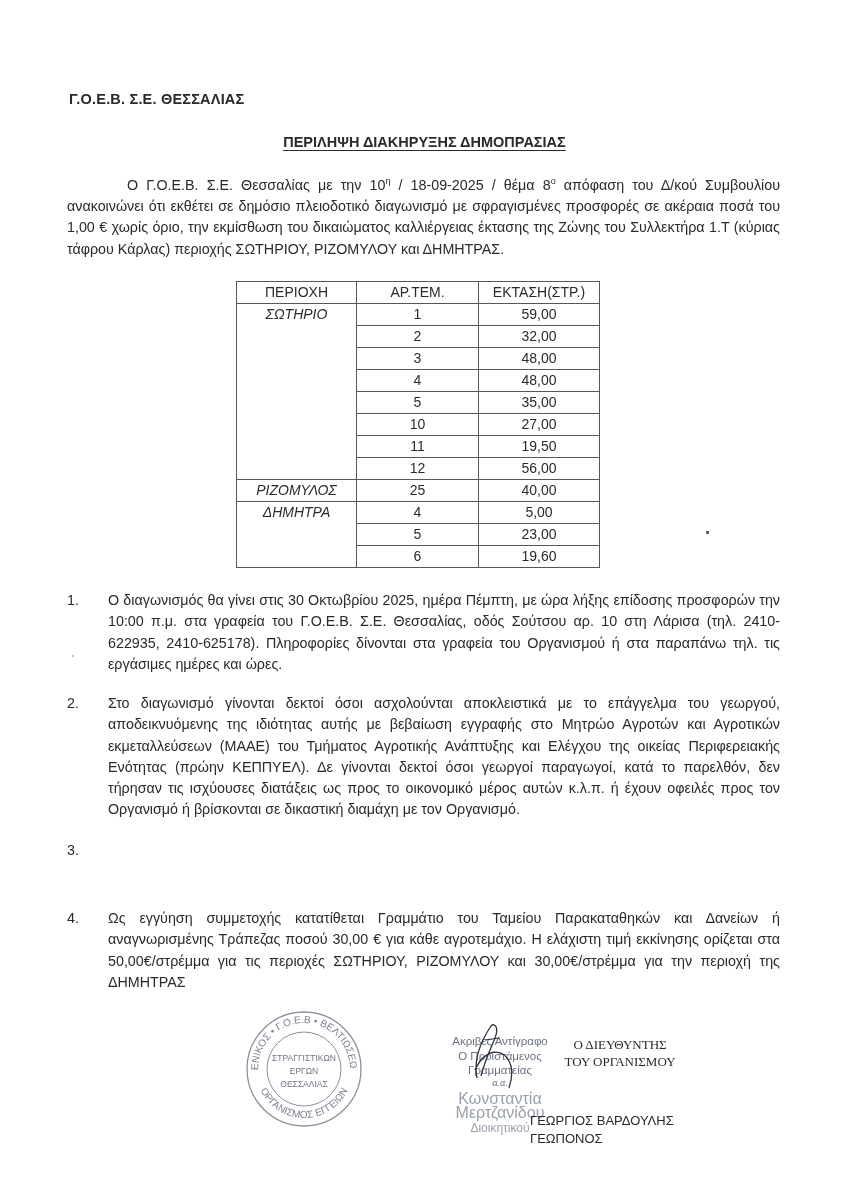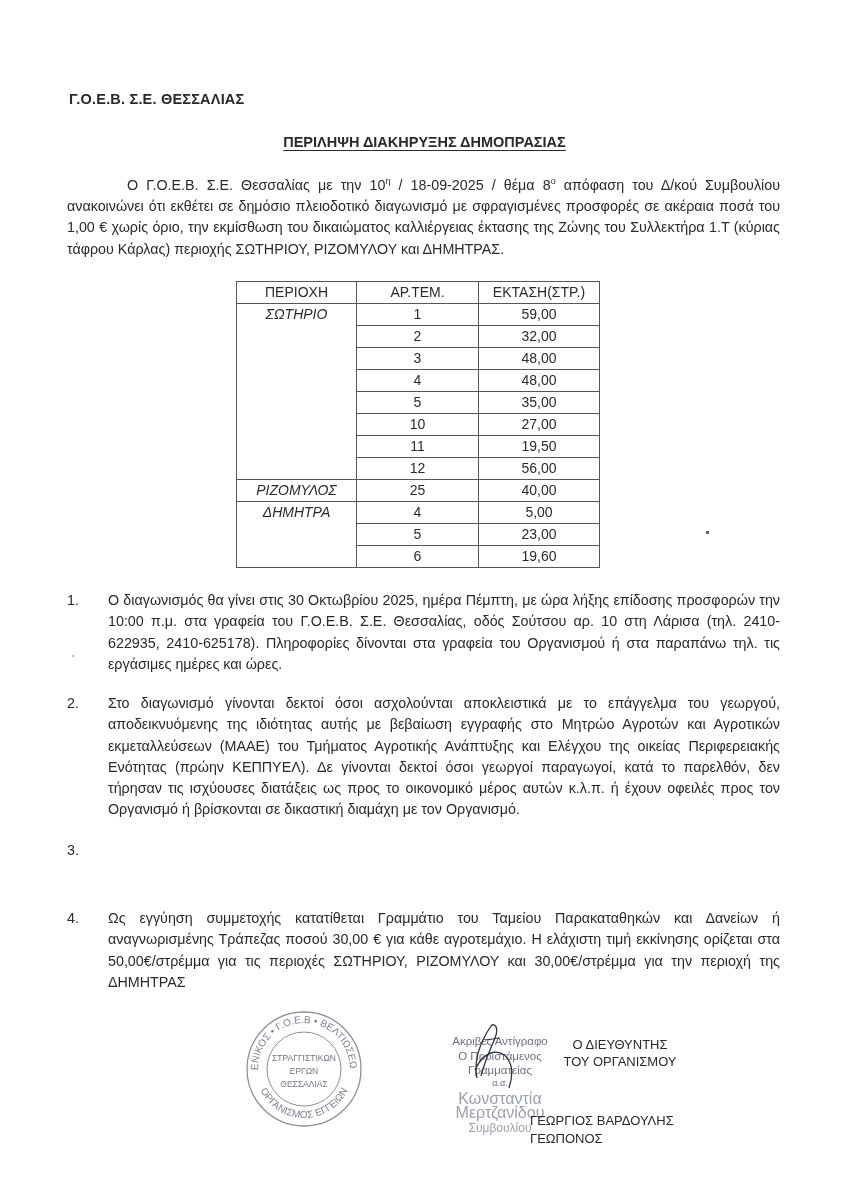--- a/index.html
+++ b/index.html
@@ -53,21 +53,21 @@
   .certified {
     position: absolute; left: 420px; top: 1014px; width: 160px;
     font-size: 11.5px; line-height: 14.5px; color: #6b7180; text-align: center; margin-top: 20px;
   }
   .certified .line { display: block; }
   .certified .name { color: #9aa0ad; font-size: 16px; margin-top: 14px; }
   .certified .role { color: #9aa0ad; font-size: 12px; }
   .signature { position: absolute; left: 455px; top: 1018px; width: 70px; height: 80px; }
   .director {
     position: absolute; left: 540px; top: 1036px; width: 160px; text-align: center;
-    font-size: 13px; line-height: 17px;
+    font-size: 13px; line-height: 17px; font-family: Liberation Serif, serif;
   }
   .director-name {
     position: absolute; left: 530px; top: 1112px; width: 180px; text-align: left;
     font-size: 13px; line-height: 18px;
   }
   .speck { position: absolute; left: 706px; top: 531px; width: 3px; height: 3px; background: #555; border-radius: 1px; }
   .speck2 { position: absolute; left: 72px; top: 655px; width: 2px; height: 2px; background: #bbb; }
 </style>
 </head>
 <body>
@@ -188,21 +188,21 @@
       <text x="60" y="77" font-family="Liberation Sans, sans-serif" font-size="8.5" fill="#6f7585" text-anchor="middle">ΘΕΣΣΑΛΙΑΣ</text>
     </svg>
   </div>
 
   <div class="certified">
     <span class="line">Ακριβές Αντίγραφο</span>
     <span class="line">Ο Προϊστάμενος</span>
     <span class="line">Γραμματείας</span>
     <span class="line" style="font-size:9px;line-height:10px;">α.α.</span>
     <span class="line name" style="margin-top:4px;">Κωνσταντία Μερτζανίδου</span>
-    <span class="line role">Συμβουλίου</span>
+    <span class="line role">Διοικητικού</span>
   </div>
 
   <div class="signature">
     <svg width="70" height="80" viewBox="0 0 70 80">
       <path d="M 22 60 C 18 40, 28 20, 36 8 C 40 4, 44 10, 40 20 C 36 30, 30 42, 26 58 M 20 52 C 30 30, 50 28, 56 48 C 58 56, 56 64, 54 70" fill="none" stroke="#2d3340" stroke-width="1.3"></path>
       <path d="M 30 22 L 44 20" fill="none" stroke="#2d3340" stroke-width="1"></path>
     </svg>
   </div>
 
   <div class="director">

